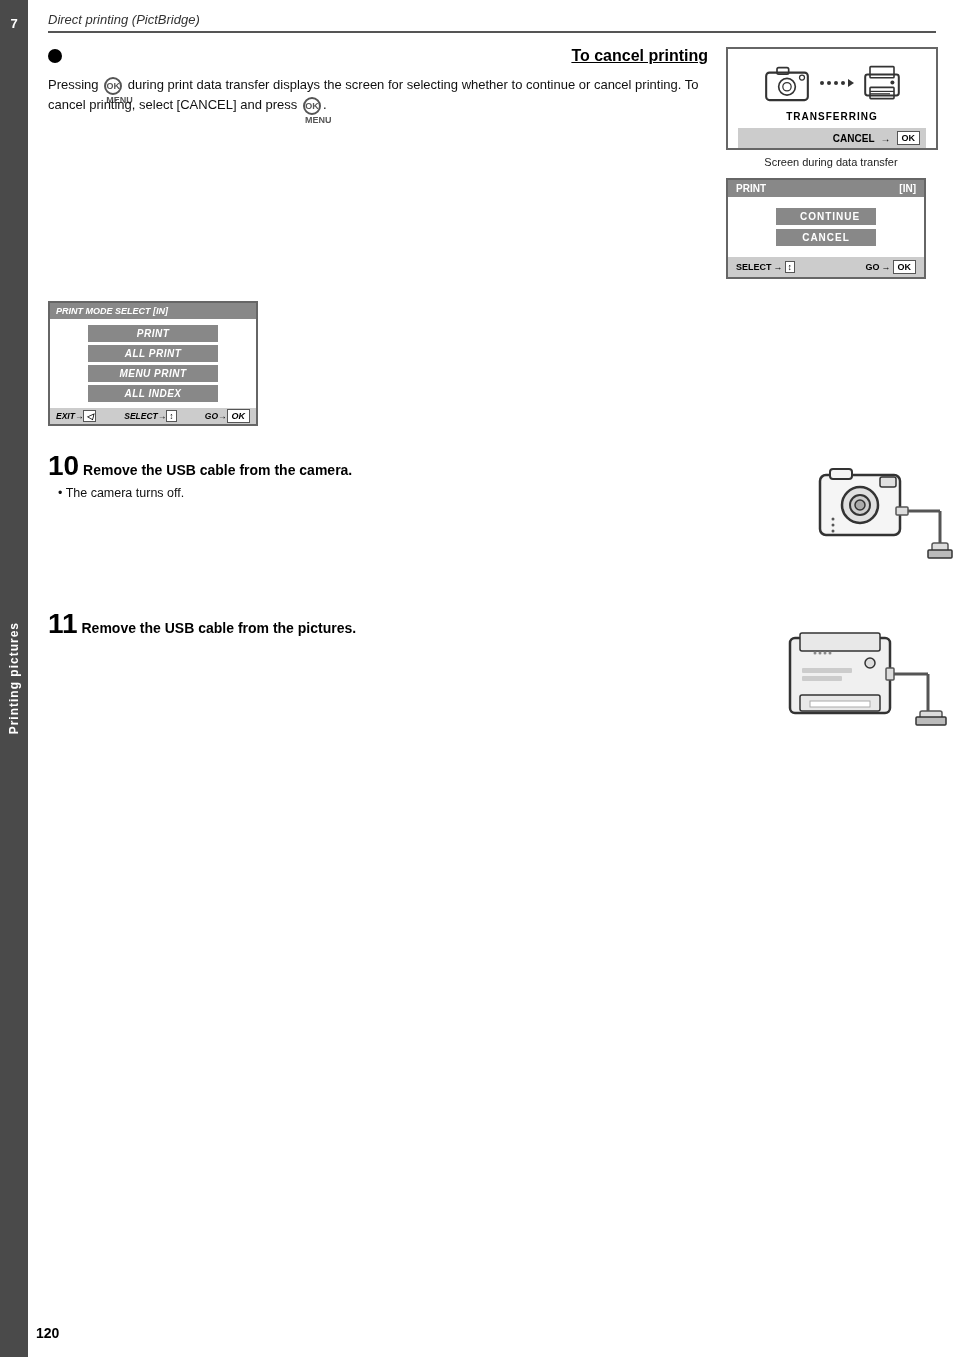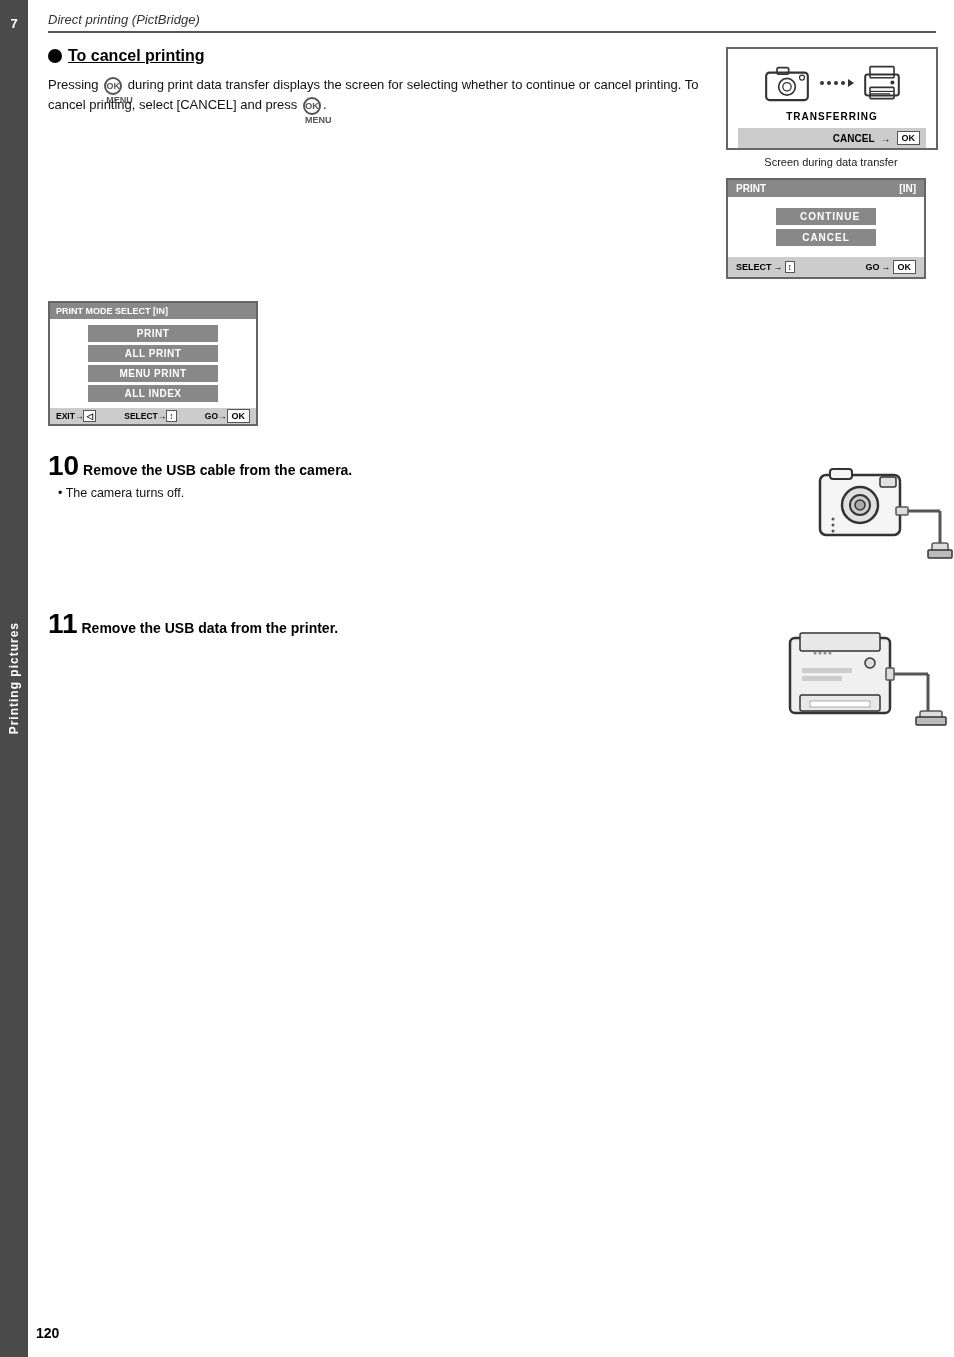--- a/index.html
+++ b/index.html
@@ -76,20 +76,21 @@
     }
 
     
     .section-heading {
       font-size: 16px;
       font-weight: bold;
       margin-bottom: 10px;
       display: flex;
       align-items: center;
       gap: 6px;
+      justify-content: space-between;
     }
     .bullet-circle {
       display: inline-block;
       width: 14px;
       height: 14px;
       background: #000;
       border-radius: 50%;
       flex-shrink: 0;
     }
     .section-heading span.underline {
@@ -242,20 +243,21 @@
       display: flex;
       gap: 18px;
       margin-bottom: 18px;
     }
     .step-left {
       flex: 1;
     }
     .step-right {
       width: 176px;
       flex-shrink: 0;
+      font-style: italic;
     }
     .step-number {
       font-size: 28px;
       font-weight: bold;
       color: #000;
       display: inline;
     }
     .step-title {
       font-size: 14px;
       font-weight: bold;
@@ -478,21 +480,21 @@
           <rect x="168" y="95" width="24" height="8" rx="1" stroke="#333" stroke-width="1.5" fill="#bbb"></rect>
         </svg>
       </div>
     </div>
   </div>
 
   <div class="step-row">
     <div class="step-left">
       <div>
         <span class="step-number">11</span>
-        <span class="step-title"> Remove the USB data from the printer.</span>
+        <span class="step-title"> Remove the USB cable from the pictures.</span>
       </div>
     </div>
     <div class="step-right">
 
       <div class="illustration">
         <svg width="200" height="130" viewBox="0 0 200 130" fill="none" xmlns="http://www.w3.org/2000/svg">
 
           <rect x="30" y="25" width="100" height="75" rx="5" stroke="#333" stroke-width="2.5" fill="#f0f0f0"></rect>
 
           <rect x="40" y="20" width="80" height="18" rx="2" stroke="#333" stroke-width="1.5" fill="#e8e8e8"></rect>

